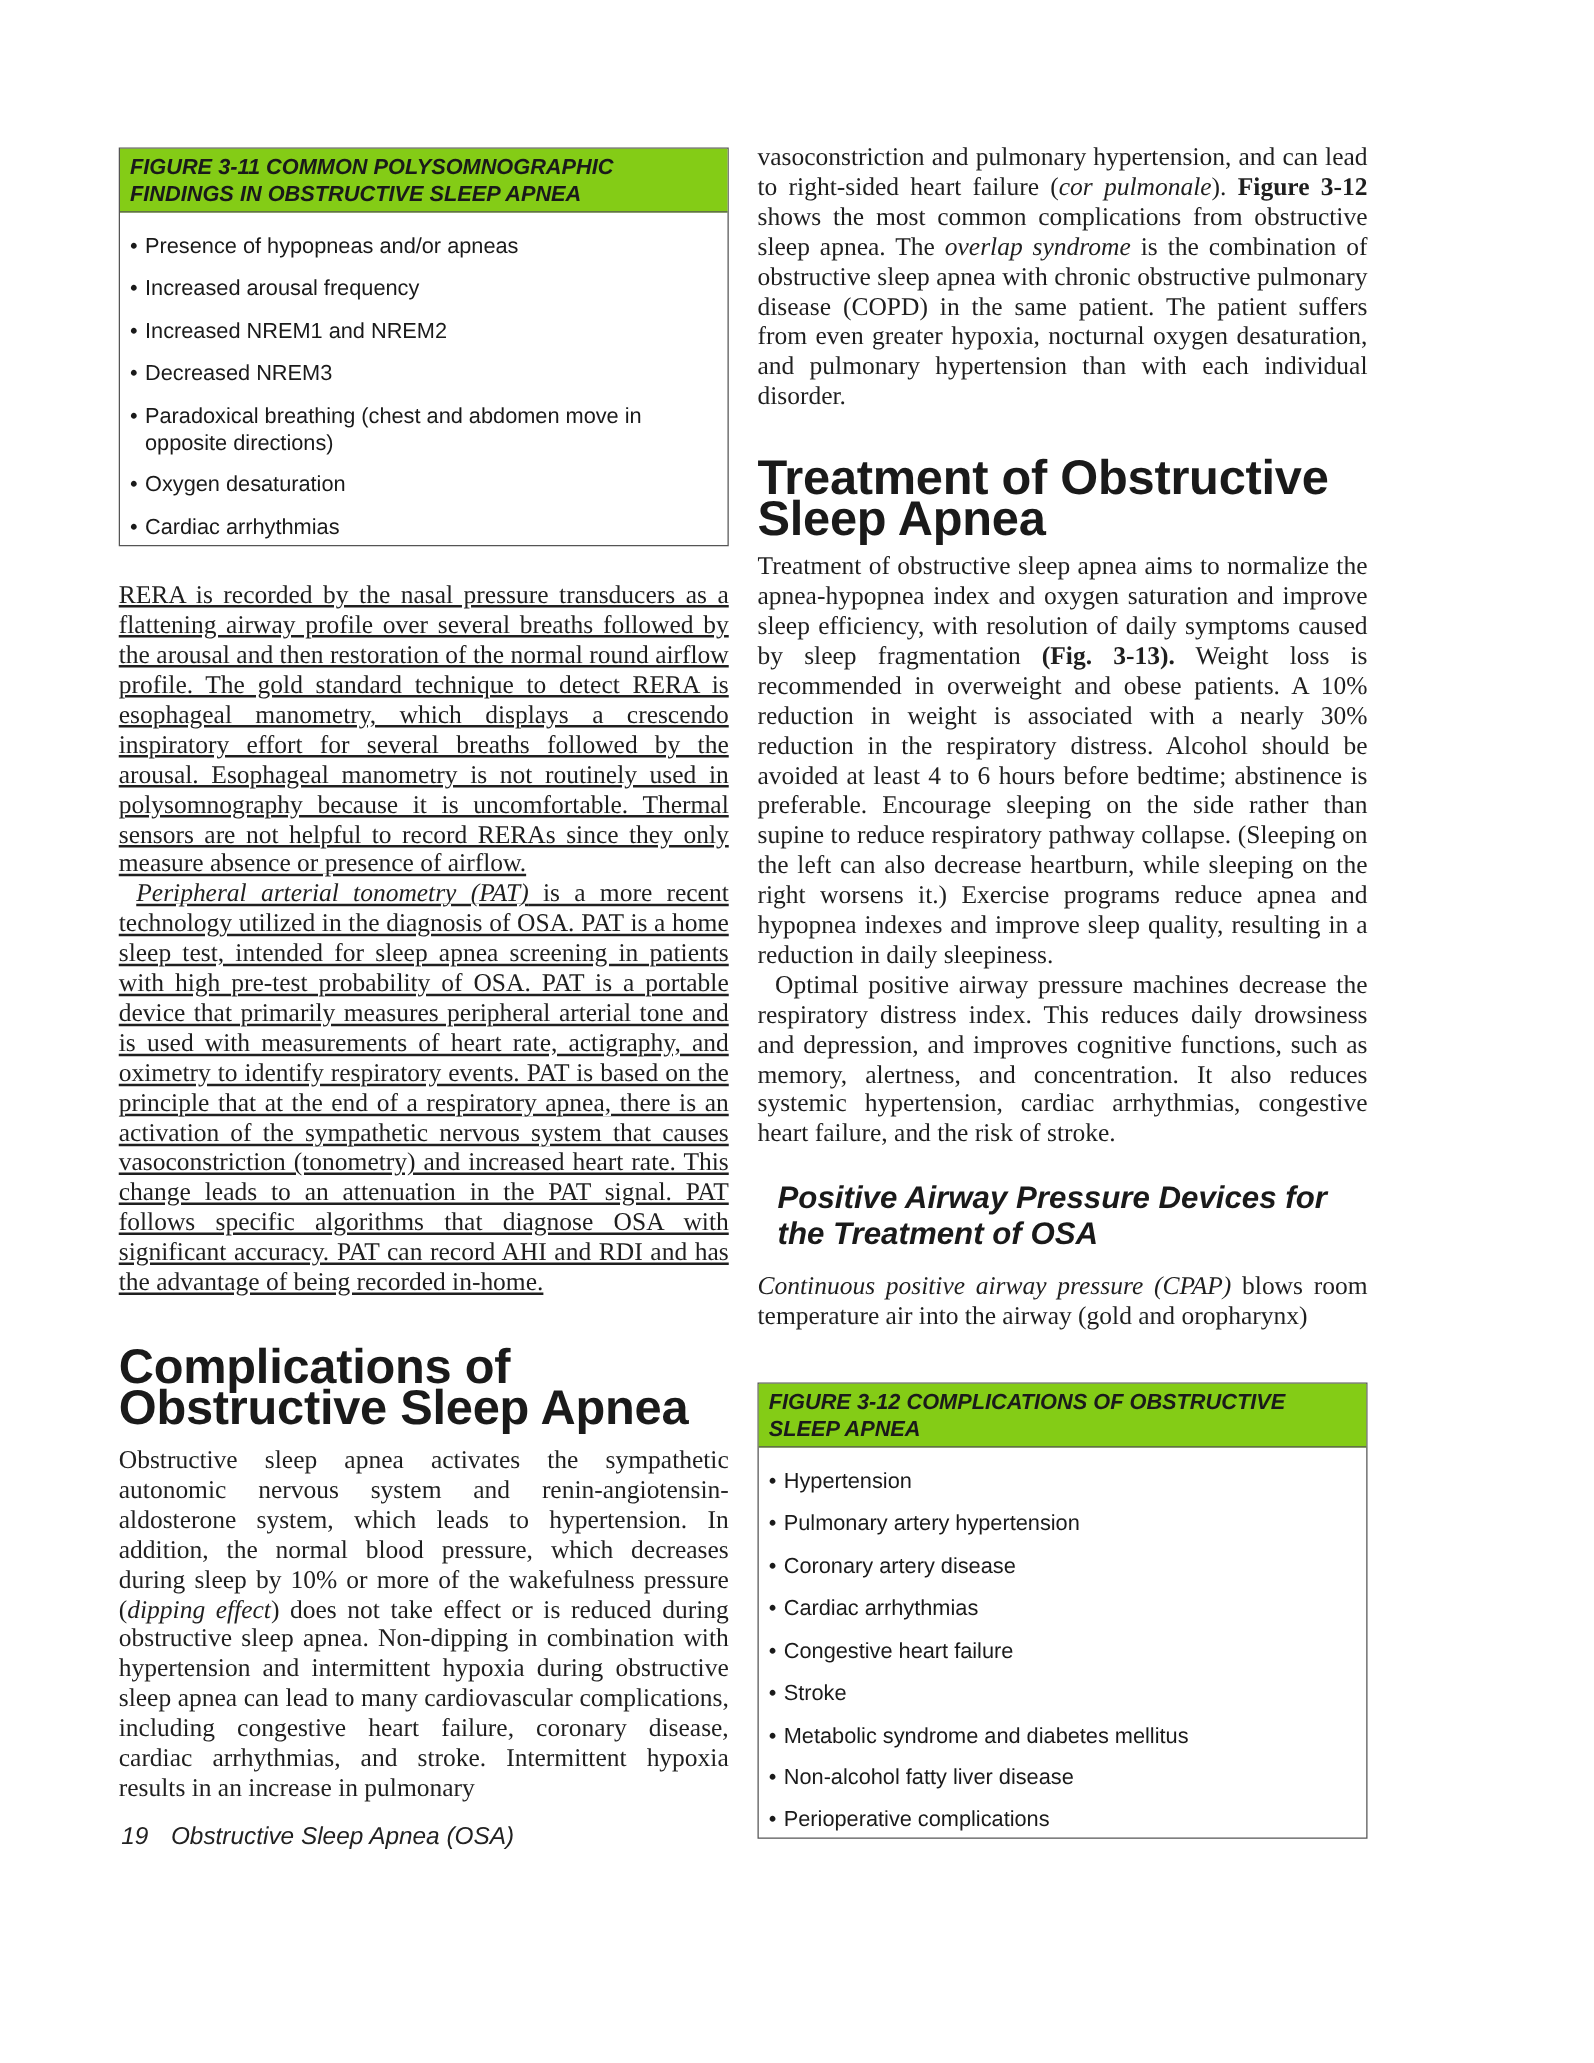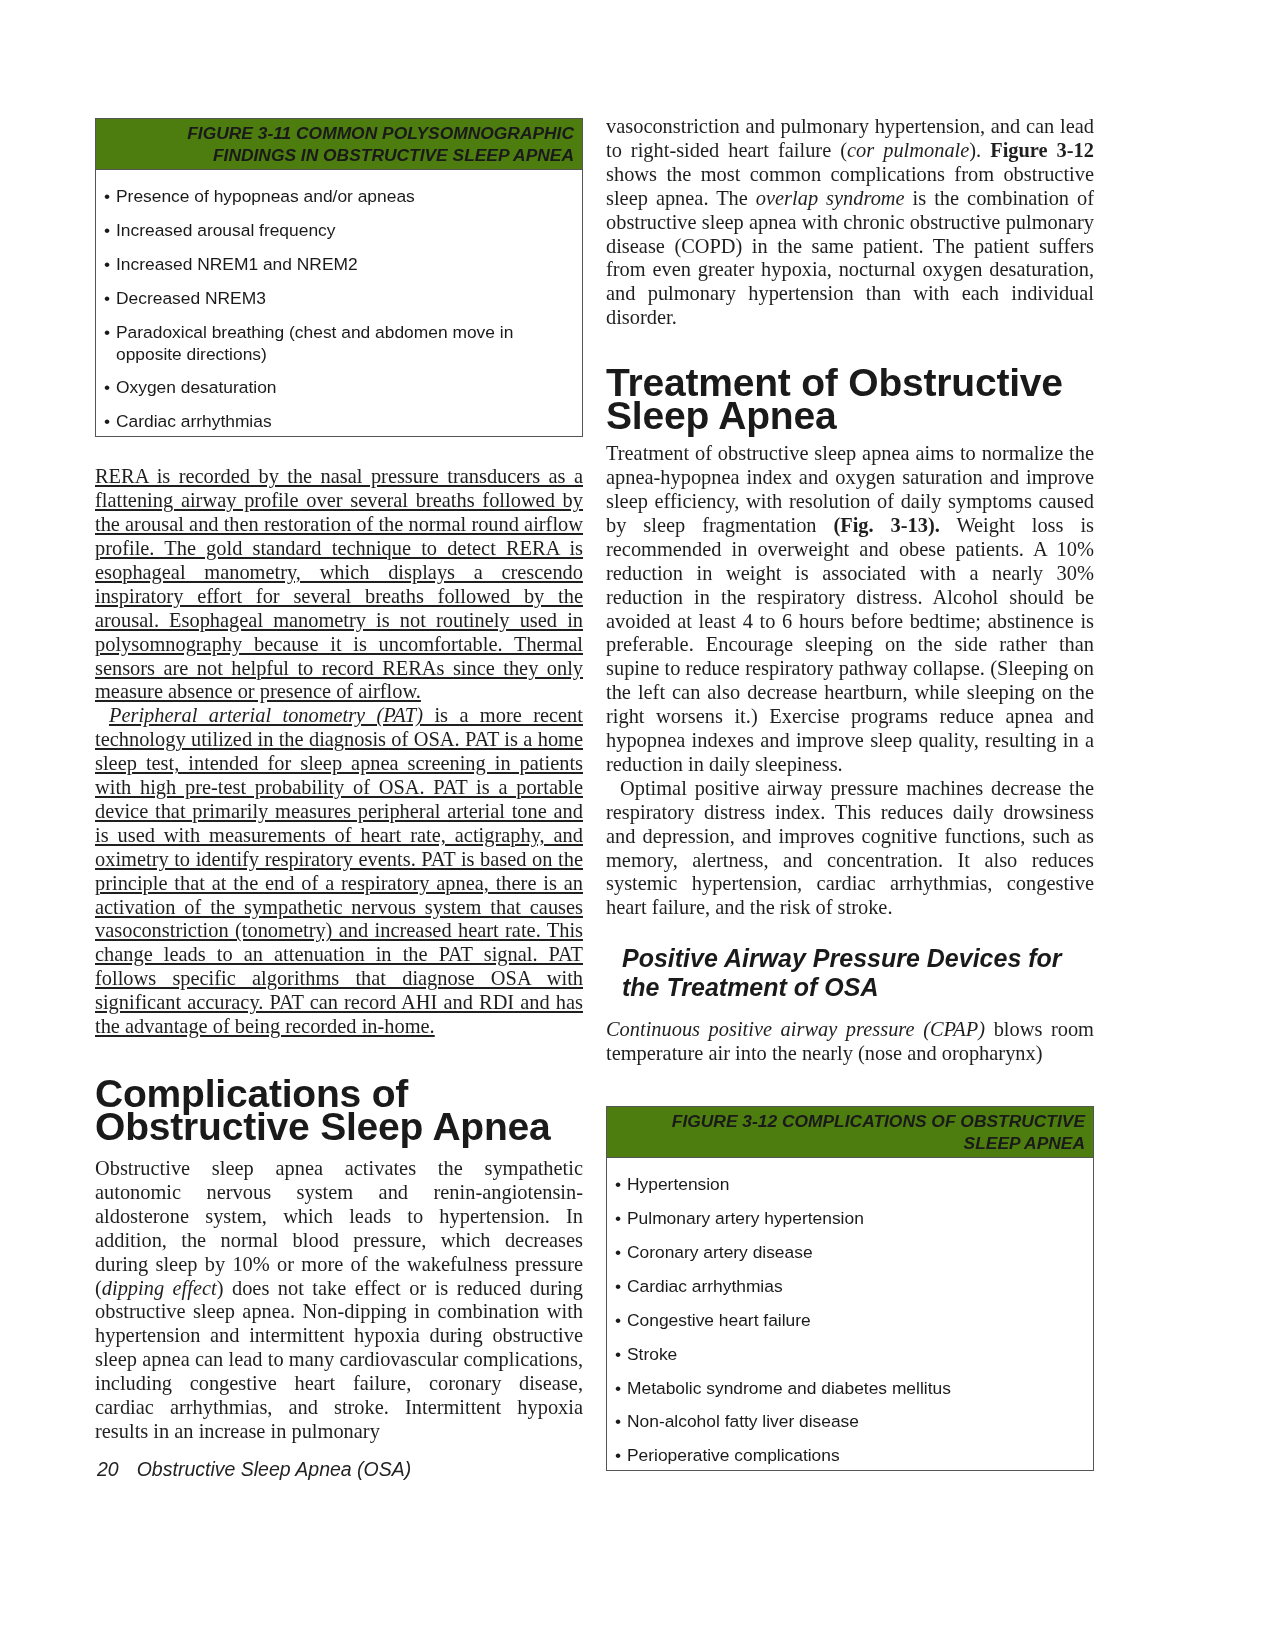--- a/index.html
+++ b/index.html
@@ -4,21 +4,21 @@
 <style>
   html, body { margin: 0; padding: 0; background: #ffffff; }
   body { width: 1275px; height: 1650px; position: relative; overflow: hidden; color: #1f1f1f; }
   .col { position: absolute; top: 118px; width: 488px; }
   .col-left { left: 95px; }
   .col-right { left: 606px; }
   .serif { font-family: "Liberation Serif", "DejaVu Serif", serif; font-size: 20.4px; line-height: 23.9px; text-align: justify; hyphens: none; }
   .serif p { margin: 0; }
   .serif p.indent { text-indent: 14px; }
   .figbox { border: 1.3px solid #555; font-family: "Liberation Sans", "DejaVu Sans", sans-serif; }
-  .figbox .fighead { background: #4d7c0f; border-bottom: 1.3px solid #555; text-align: right; font-weight: bold; font-style: italic; font-size: 17.4px; line-height: 22px; padding: 3px 8px 3px 8px; color: #1a1a1a; }
+  .figbox .fighead { background: #84cc16; border-bottom: 1.3px solid #555; text-align: left; font-weight: bold; font-style: italic; font-size: 17.4px; line-height: 22px; padding: 3px 8px 3px 8px; color: #1a1a1a; }
   .figbox ul { list-style: none; margin: 0; padding: 4px 8px 3px 8px; }
   .figbox li { font-size: 17.4px; line-height: 21.9px; padding-left: 12px; text-indent: -12px; color: #1a1a1a; margin-top: 12px; }
   .figbox li::before { content: "\2022"; display: inline-block; width: 12px; text-indent: 0; }
   h2.sec { font-family: "Liberation Sans", "DejaVu Sans", sans-serif; font-weight: bold; font-size: 39px; line-height: 33px; margin: 0; color: #1a1a1a; letter-spacing: -0.2px; }
   h3.sub { font-family: "Liberation Sans", "DejaVu Sans", sans-serif; font-weight: bold; font-style: italic; font-size: 25px; line-height: 29px; margin: 16px; color: #1a1a1a; }
   .footer { position: absolute; left: 97px; top: 1458px; font-family: "Liberation Sans", "DejaVu Sans", sans-serif; font-style: italic; font-size: 19.5px; color: #222; }
   .footer .pagenum { margin-right: 18px; }
   i, em { font-style: italic; }
   b { font-weight: bold; }
 </style>
@@ -62,21 +62,21 @@
   <h2 class="sec" style="margin-top:36px;">Treatment of Obstructive Sleep Apnea</h2>
 
   <div class="serif" style="margin-top:10px;">
     <p><span>Treatment of obstructive sleep apnea aims to normalize the apnea-hypopnea index and oxygen saturation and improve sleep efficiency, with resolution of daily symptoms caused by sleep fragmentation </span><b>(Fig. 3-13).</b><span> Weight loss is recommended in overweight and obese patients. A 10% reduction in weight is associated with a nearly 30% reduction in the respiratory distress. Alcohol should be avoided at least 4 to 6 hours before bedtime; abstinence is preferable. Encourage sleeping on the side rather than supine to reduce respiratory pathway collapse. (Sleeping on the left can also decrease heartburn, while sleeping on the right worsens it.) Exercise programs reduce apnea and hypopnea indexes and improve sleep quality, resulting in a reduction in daily sleepiness.</span></p>
     <p class="indent">Optimal positive airway pressure machines decrease the respiratory distress index. This reduces daily drowsiness and depression, and improves cognitive functions, such as memory, alertness, and concentration. It also reduces systemic hypertension, cardiac arrhythmias, congestive heart failure, and the risk of stroke.</p>
   </div>
 
   <h3 class="sub" style="margin-top:24px;">Positive Airway Pressure Devices for the Treatment of OSA</h3>
 
   <div class="serif" style="margin-top:12px;">
-    <p><i>Continuous positive airway pressure (CPAP)</i><span> blows room temperature air into the nearly (nose and oropharynx)</span></p>
+    <p><i>Continuous positive airway pressure (CPAP)</i><span> blows room temperature air into the airway (gold and oropharynx)</span></p>
   </div>
 
   <div class="figbox" style="margin-top:40px;">
     <div class="fighead">
       <div>FIGURE 3-12  COMPLICATIONS OF OBSTRUCTIVE</div>
       <div>SLEEP APNEA</div>
     </div>
     <ul>
       <li>Hypertension</li>
       <li>Pulmonary artery hypertension</li>
@@ -85,14 +85,14 @@
       <li>Congestive heart failure</li>
       <li>Stroke</li>
       <li>Metabolic syndrome and diabetes mellitus</li>
       <li>Non-alcohol fatty liver disease</li>
       <li>Perioperative complications</li>
     </ul>
   </div>
 </div>
 
 <div class="footer">
-  <span class="pagenum">20</span><span>Obstructive Sleep Apnea (OSA)</span>
+  <span class="pagenum">19</span><span>Obstructive Sleep Apnea (OSA)</span>
 </div>
 
 </body></html>

